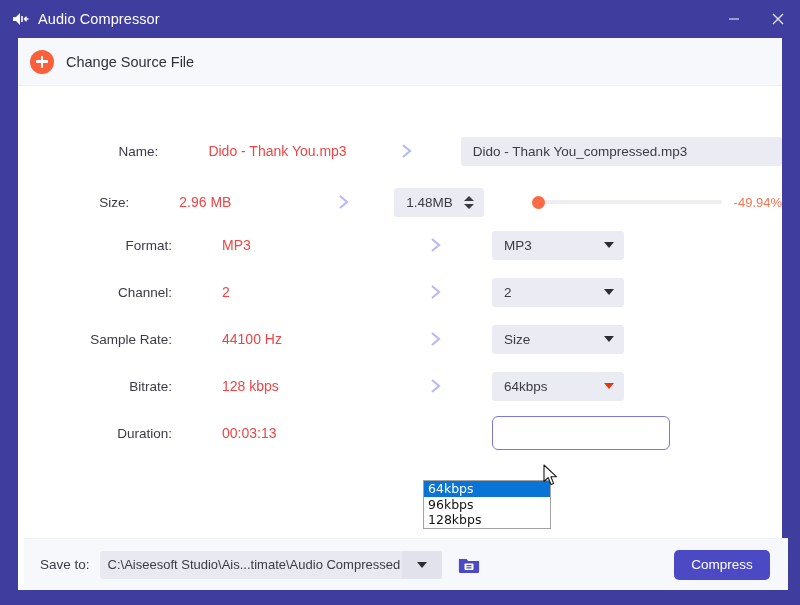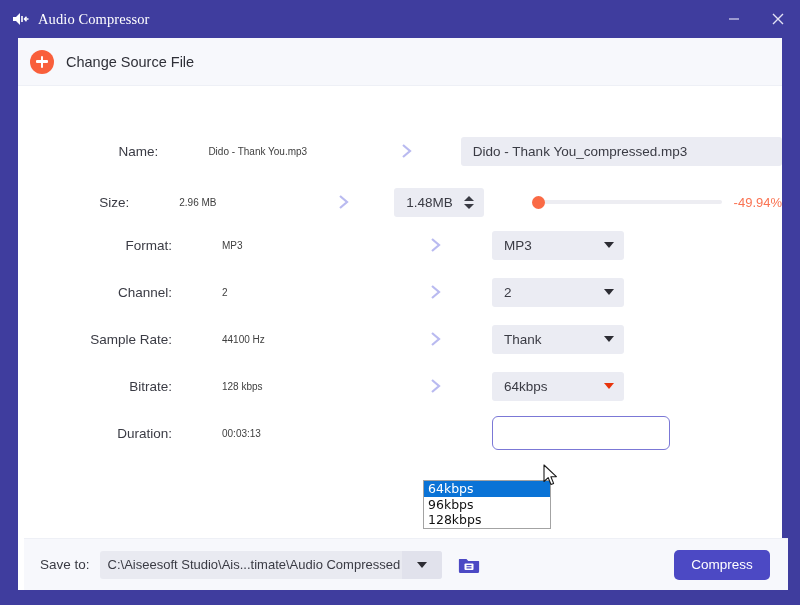--- a/index.html
+++ b/index.html
@@ -25,21 +25,20 @@
   }
   .app-icon {
     margin-left: 10px; width: 22px; height: 20px;
     display: flex; align-items: center; justify-content: center;
   }
   .app-title {
     margin-left: 6px;
     color: #ffffff;
     font-size: 14.5px;
     letter-spacing: .1px;
-    font-family: Liberation Serif, serif;
   }
   .win-ctrls {
     position: absolute; right: 0; top: 0;
     height: 38px; display: flex; align-items: center;
   }
   .win-btn {
     width: 44px; height: 38px;
     display: flex; align-items: center; justify-content: center;
     color: #d7d6ee;
   }
@@ -90,21 +89,21 @@
     left: 0; width: 764px; height: 30px;
     display: flex; align-items: center; gap: 36px;
   }
   .lbl {
     width: 168px; text-align: right;
     font-size: 13.5px; color: #3a3b44;
     padding-right: 14px;
   }
   .src-val {
     width: 158px;
-    font-size: 10px; color: #404040;
+    font-size: 14px; color: #ef4444;
   }
   .chev {
     width: 40px; display: flex; align-items: center; justify-content: center;
   }
 
   .pill {
     background: #ebecf3;
     border-radius: 3px;
     height: 29px;
     display: flex; align-items: center;
@@ -328,21 +327,21 @@
 
       <div class="row" style="top:238px">
         <div class="lbl">Sample Rate:</div>
         <div class="src-val">44100 Hz</div>
         <div class="chev">
           <svg width="14" height="18" viewBox="0 0 14 18">
               <path d="M3 3 L10 9 L3 15" stroke="#b9baf0" stroke-width="2.2" fill="none"></path>
             </svg>
         </div>
         <div class="pill sel">
-          <span>Thank</span>
+          <span>Size</span>
           <span class="dd-arrow"></span>
         </div>
       </div>
 
       <div class="row" style="top:285px">
         <div class="lbl">Bitrate:</div>
         <div class="src-val">128 kbps</div>
         <div class="chev">
           <svg width="14" height="18" viewBox="0 0 14 18">
               <path d="M3 3 L10 9 L3 15" stroke="#b9baf0" stroke-width="2.2" fill="none"></path>

